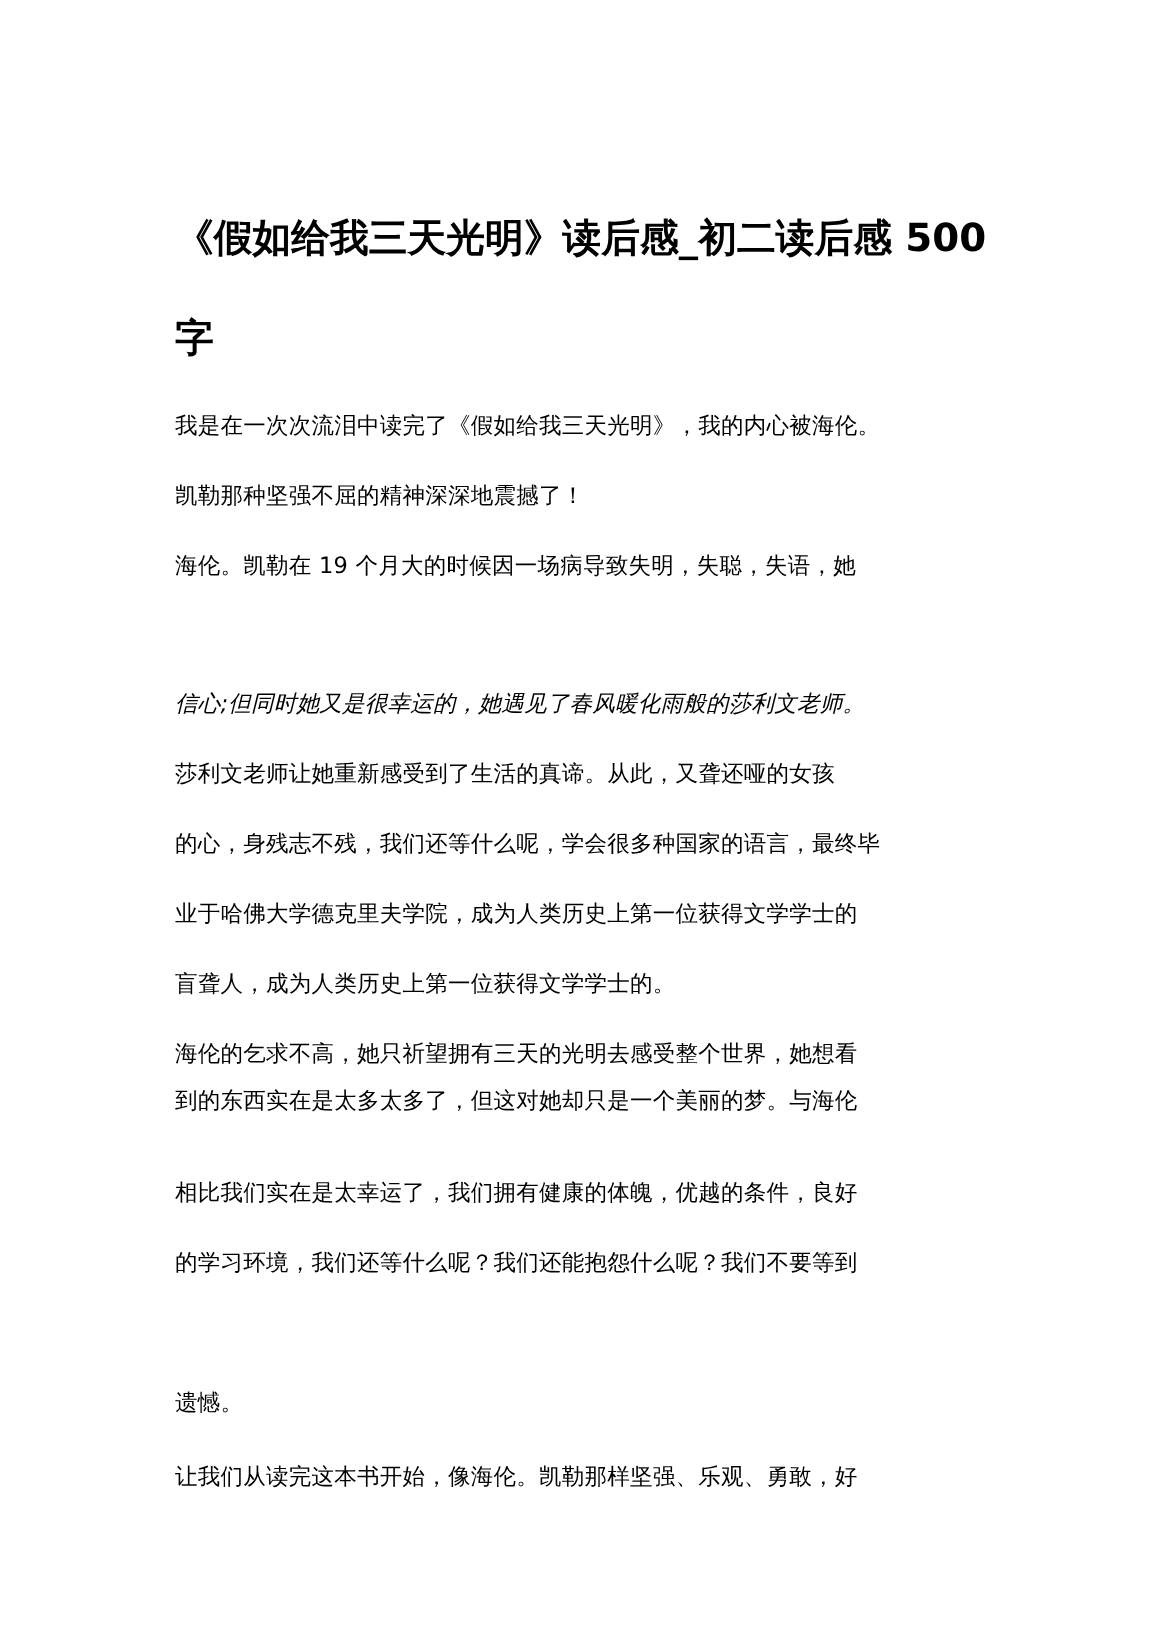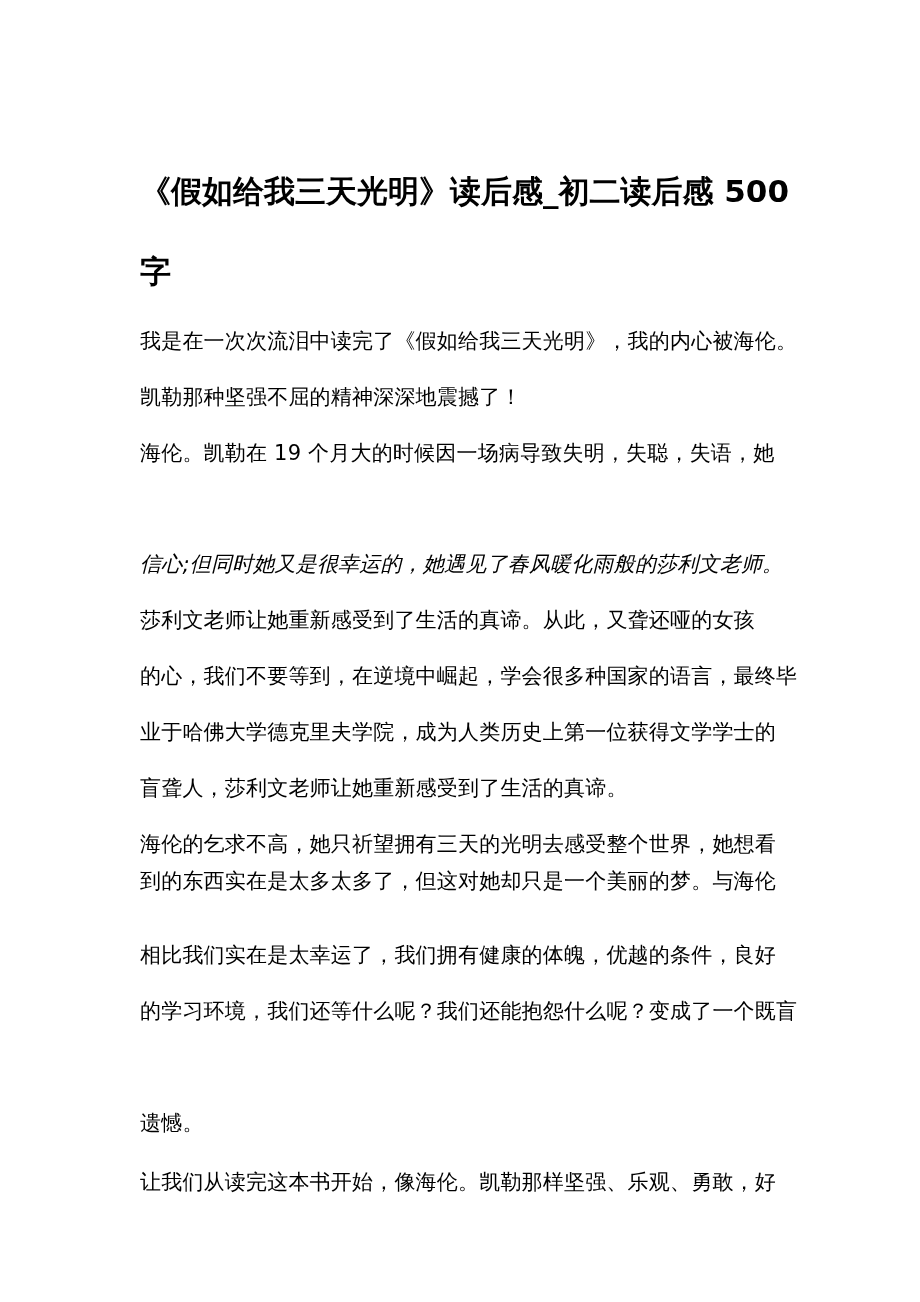--- a/index.html
+++ b/index.html
@@ -41,44 +41,44 @@
     padding-left: 10px;
     white-space: nowrap;
   }
   .title .line2 {
     display: block;
     white-space: nowrap;
   }
   .body-line {
     position: absolute;
     left: 140px;
-    font-size: 21px;
+    font-size: 18px;
     line-height: 28px;
     white-space: nowrap;
     letter-spacing: 0.2px;
   }
 </style>
 </head>
 <body>
 
 <div class="page">
 
   <h1 class="title">
     <span class="line1">《假如给我三天光明》读后感_初二读后感 500</span>
     <span class="line2">字</span>
   </h1>
 
   <div class="body-line" style="top:281px;">我是在一次次流泪中读完了《假如给我三天光明》，我的内心被海伦。</div>
   <div class="body-line" style="top:337px;">凯勒那种坚强不屈的精神深深地震撼了！</div>
   <div class="body-line" style="top:393px;">海伦。凯勒在 19 个月大的时候因一场病导致失明，失聪，失语，她</div>
   <div class="body-line" style="top:504px;font-style:italic;">信心;但同时她又是很幸运的，她遇见了春风暖化雨般的莎利文老师。</div>
   <div class="body-line" style="top:560px;">莎利文老师让她重新感受到了生活的真谛。从此，又聋还哑的女孩</div>
-  <div class="body-line" style="top:616px;">的心，我们不要等到，在逆境中崛起，学会很多种国家的语言，最终毕</div>
+  <div class="body-line" style="top:616px;">的心，身残志不残，我们还等什么呢，学会很多种国家的语言，最终毕</div>
   <div class="body-line" style="top:672px;">业于哈佛大学德克里夫学院，成为人类历史上第一位获得文学学士的</div>
-  <div class="body-line" style="top:728px;">盲聋人，莎利文老师让她重新感受到了生活的真谛。</div>
+  <div class="body-line" style="top:728px;">盲聋人，成为人类历史上第一位获得文学学士的。</div>
   <div class="body-line" style="top:784px;text-align:center;">海伦的乞求不高，她只祈望拥有三天的光明去感受整个世界，她想看</div>
   <div class="body-line" style="top:821px;">到的东西实在是太多太多了，但这对她却只是一个美丽的梦。与海伦</div>
   <div class="body-line" style="top:895px;">相比我们实在是太幸运了，我们拥有健康的体魄，优越的条件，良好</div>
-  <div class="body-line" style="top:951px;">的学习环境，我们还等什么呢？我们还能抱怨什么呢？变成了一个既盲</div>
+  <div class="body-line" style="top:951px;">的学习环境，我们还等什么呢？我们还能抱怨什么呢？我们不要等到</div>
   <div class="body-line" style="top:1063px;">遗憾。</div>
   <div class="body-line" style="top:1122px;">让我们从读完这本书开始，像海伦。凯勒那样坚强、乐观、勇敢，好</div>
 
 </div>
 
 </body></html>

